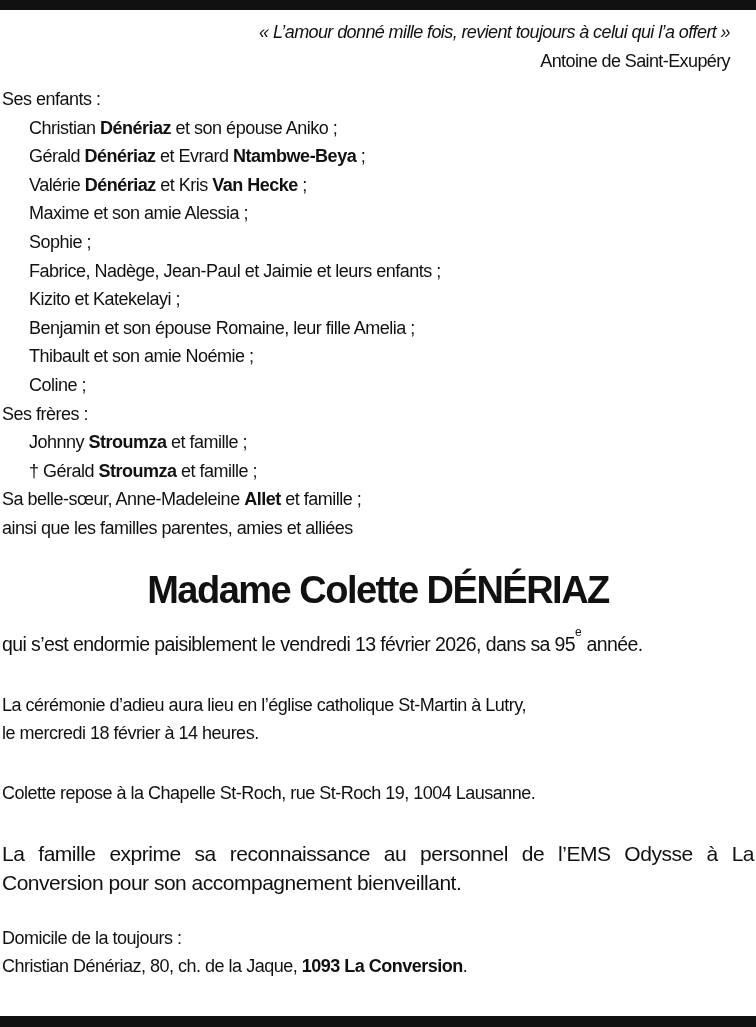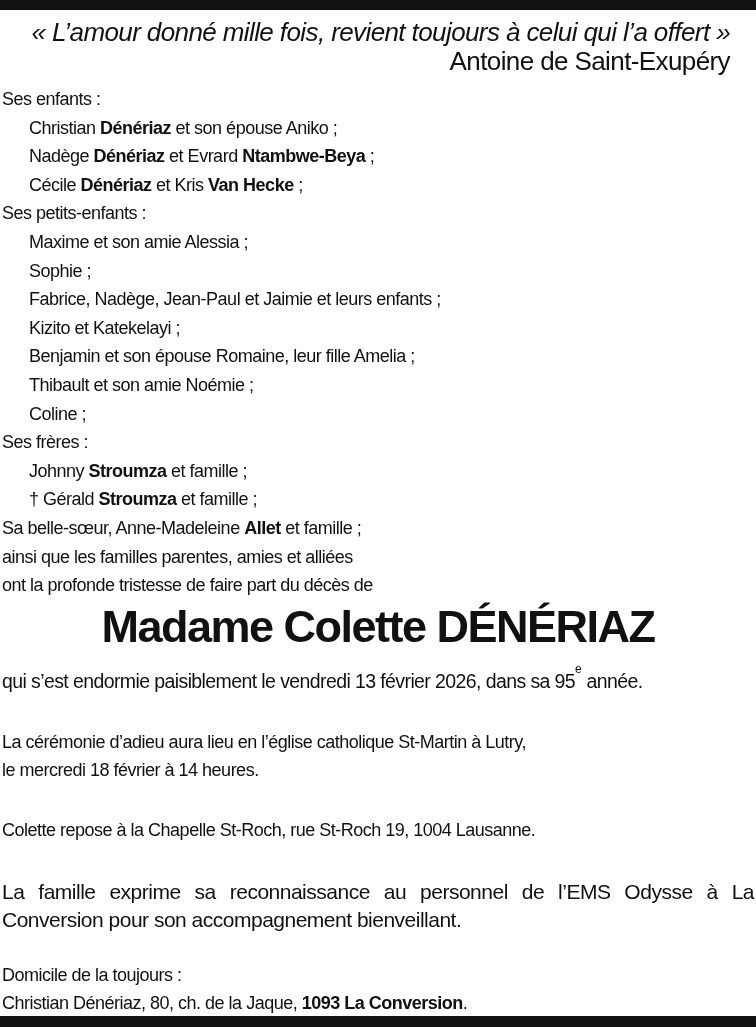--- a/index.html
+++ b/index.html
@@ -13,32 +13,32 @@
     color:var(--text,#111);
     font-family:"Liberation Sans","DejaVu Sans",sans-serif;
     overflow:hidden;
   }
   .bar { position:absolute; left:0; width:756px; background:var(--bar,#111); }
   .bar.top { top:0; height:10px; }
   .bar.bottom { bottom:0; height:11px; }
 
   .content { padding:10px 2px 0 2px; }
 
-  .quote { text-align:right; padding:8px 24px 0 0; font-size:26px; letter-spacing:-0.6px; line-height:29px; white-space:nowrap; }
+  .quote { text-align:right; padding:8px 24px 0 0; font-size:18px; letter-spacing:-0.6px; line-height:29px; white-space:nowrap; }
   .quote .q1 { font-style:italic; }
 
   .family { margin-top:9px; }
   .line { font-size:18px; letter-spacing:-0.5px; line-height:28.6px; white-space:nowrap; }
   .line.ind { padding-left:27px; }
   b { font-weight:700; }
 
   .title {
-    margin-top:0;
+    margin-top:20px;
     text-align:center;
-    font-size:45px; font-weight:700;
+    font-size:38px; font-weight:700;
     letter-spacing:-1.5px;
     line-height:54px;
     white-space:nowrap;
   }
 
   .death-line { margin-top:8px; font-size:19.5px; letter-spacing:-0.6px; }
   .death-line sup { font-size:12px; position:relative; top:-7px; letter-spacing:0; }
 
   .para-ceremony { margin-top:33px; }
   .para-repose  { margin-top:31px; }
@@ -55,39 +55,37 @@
 
     <div class="quote">
       <div class="q1">« L’amour donné mille fois, revient toujours à celui qui l’a offert »</div>
       <div class="q2">Antoine de Saint-Exupéry</div>
     </div>
 
     <div class="family">
       <div class="line">Ses enfants :</div>
 
       <div class="line ind"><span>Christian </span><b>Dénériaz</b><span> et son épouse Aniko ;</span></div>
-      <div class="line ind"><span>Nadège </span><b>Dénériaz</b><span> et Evrard </span><b>Ntambwe-Beya</b><span> ;</span></div>
-      <div class="line ind"><span>Cécile </span><b>Dénériaz</b><span> et Kris </span><b>Van Hecke</b><span> ;</span></div>
+      <div class="line ind"><span>Gérald </span><b>Dénériaz</b><span> et Evrard </span><b>Ntambwe-Beya</b><span> ;</span></div>
+      <div class="line ind"><span>Valérie </span><b>Dénériaz</b><span> et Kris </span><b>Van Hecke</b><span> ;</span></div>
 
-      <div class="line">Ses petits-enfants :</div>
       <div class="line ind">Maxime et son amie Alessia ;</div>
       <div class="line ind">Sophie ;</div>
       <div class="line ind">Fabrice, Nadège, Jean-Paul et Jaimie et leurs enfants ;</div>
       <div class="line ind">Kizito et Katekelayi ;</div>
       <div class="line ind">Benjamin et son épouse Romaine, leur fille Amelia ;</div>
       <div class="line ind">Thibault et son amie Noémie ;</div>
       <div class="line ind">Coline ;</div>
 
       <div class="line">Ses frères :</div>
       <div class="line ind"><span>Johnny </span><b>Stroumza</b><span> et famille ;</span></div>
       <div class="line ind"><span>† Gérald </span><b>Stroumza</b><span> et famille ;</span></div>
 
       <div class="line"><span>Sa belle-sœur, Anne-Madeleine </span><b>Allet</b><span> et famille ;</span></div>
       <div class="line">ainsi que les familles parentes, amies et alliées</div>
-      <div class="line">ont la profonde tristesse de faire part du décès de</div>
     </div>
 
     <div class="title">Madame Colette DÉNÉRIAZ</div>
 
     <div class="line death-line"><span>qui s’est endormie paisiblement le vendredi 13 février 2026, dans sa 95</span><sup>e</sup><span> année.</span></div>
 
     <div class="para-ceremony">
       <div class="line">La cérémonie d’adieu aura lieu en l’église catholique St-Martin à Lutry,</div>
       <div class="line">le mercredi 18 février à 14 heures.</div>
     </div>

